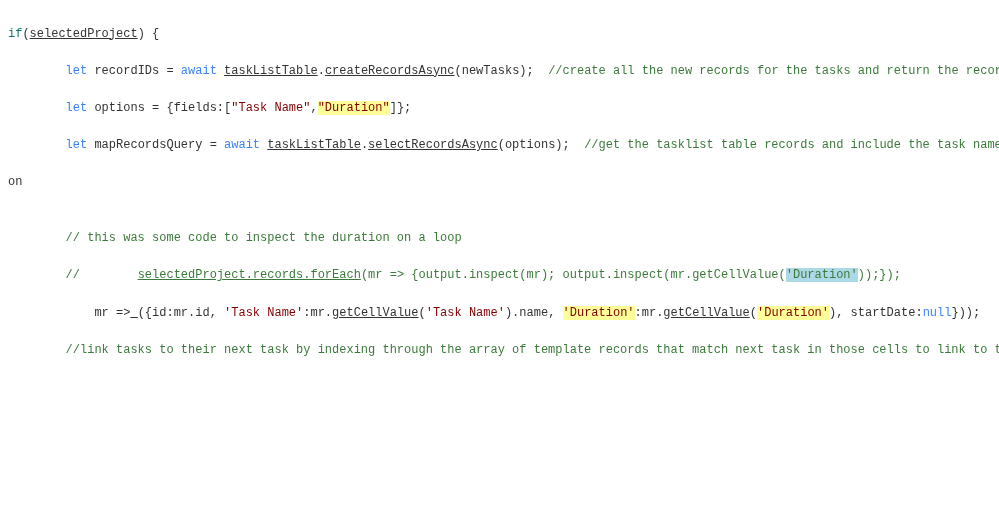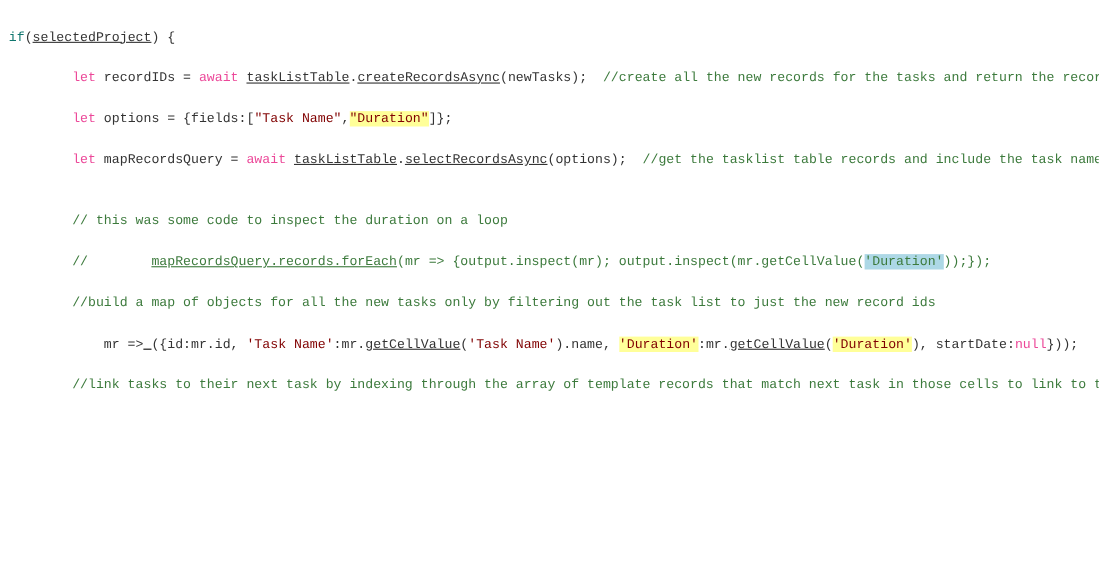--- a/index.html
+++ b/index.html
@@ -23,40 +23,40 @@
       padding: 6px 8px;
       overflow: hidden;
       line-height: 1.55;
       white-space: pre;
     }
     .line {
       display: block;
       white-space: pre;
     }
     .comment { color: #3c7a3c; }
-    .keyword-let { color: #ec4899; margin-top: 36px; }
+    .keyword-let { color: #3b82f6; margin-top: 36px; }
     .keyword-if { color: #0f766e; }
     .string { color: #800000; }
     .underline { text-decoration: underline; font-family: Liberation Mono, monospace; }
     .plain { color: #333; }
     .highlight-yellow { background-color: #ffff99; }
     .highlight-blue { background-color: #add8e6; }
   </style>
 </head>
 <body>
 
 <div class="code-container">
 <span class="line"><span class="keyword-if">if</span><span class="plain">(</span><span class="underline plain">selectedProject</span><span class="plain">) {</span></span>
 <span class="line"><span class="plain">        </span><span class="keyword-let">let</span><span class="plain"> recordIDs = </span><span class="keyword-let">await</span><span class="plain"> </span><span class="underline plain">taskListTable</span><span class="plain">.</span><span class="underline plain">createRecordsAsync</span><span class="plain">(newTasks); </span><span class="comment"> //create all the new records for the tasks and return the record ids for t</span></span>
 <span class="line"><span class="plain">        </span><span class="keyword-let">let</span><span class="plain"> options = {fields:[</span><span class="string">"Task Name"</span><span class="plain">,</span><span class="string highlight-yellow">"Duration"</span><span class="plain">]};</span></span>
 <span class="line"><span class="plain">        </span><span class="keyword-let">let</span><span class="plain"> mapRecordsQuery = </span><span class="keyword-let">await</span><span class="plain"> </span><span class="underline plain">taskListTable</span><span class="plain">.</span><span class="underline plain">selectRecordsAsync</span><span class="plain">(options); </span><span class="comment"> //get the tasklist table records and include the task name and durati</span></span>
+<span class="line"><span class="plain">on</span></span>
 <span class="line"><span class="plain"></span></span>
 <span class="line"><span class="comment">        // this was some code to inspect the duration on a loop</span></span>
-<span class="line"><span class="comment">        //        <span class="underline">mapRecordsQuery.records.forEach</span>(mr =&gt; {output.inspect(mr); output.inspect(mr.getCellValue(<span class="highlight-blue">'Duration'</span>));});</span></span>
-<span class="line"><span class="comment">        //build a map of objects for all the new tasks only by filtering out the task list to just the new record ids</span></span>
+<span class="line"><span class="comment">        //        <span class="underline">selectedProject.records.forEach</span>(mr =&gt; {output.inspect(mr); output.inspect(mr.getCellValue(<span class="highlight-blue">'Duration'</span>));});</span></span>
 <span class="line"><span class="plain">            mr =&gt;</span><span class="underline plain">_</span><span class="plain">({id:mr.id, </span><span class="string">'Task Name'</span><span class="plain">:mr.</span><span class="underline plain">getCellValue</span><span class="plain">(</span><span class="string">'Task Name'</span><span class="plain">).name, </span><span class="string highlight-yellow">'Duration'</span><span class="plain">:mr.</span><span class="underline plain">getCellValue</span><span class="plain">(</span><span class="string highlight-yellow">'Duration'</span><span class="plain">), startDate:</span><span class="keyword-let">null</span><span class="plain">}));</span></span>
 <span class="line"><span class="comment">        //link tasks to their next task by indexing through the array of template records that match next task in those cells to link to the appropri</span></span>
 
 
 
 
 
 
 
 

